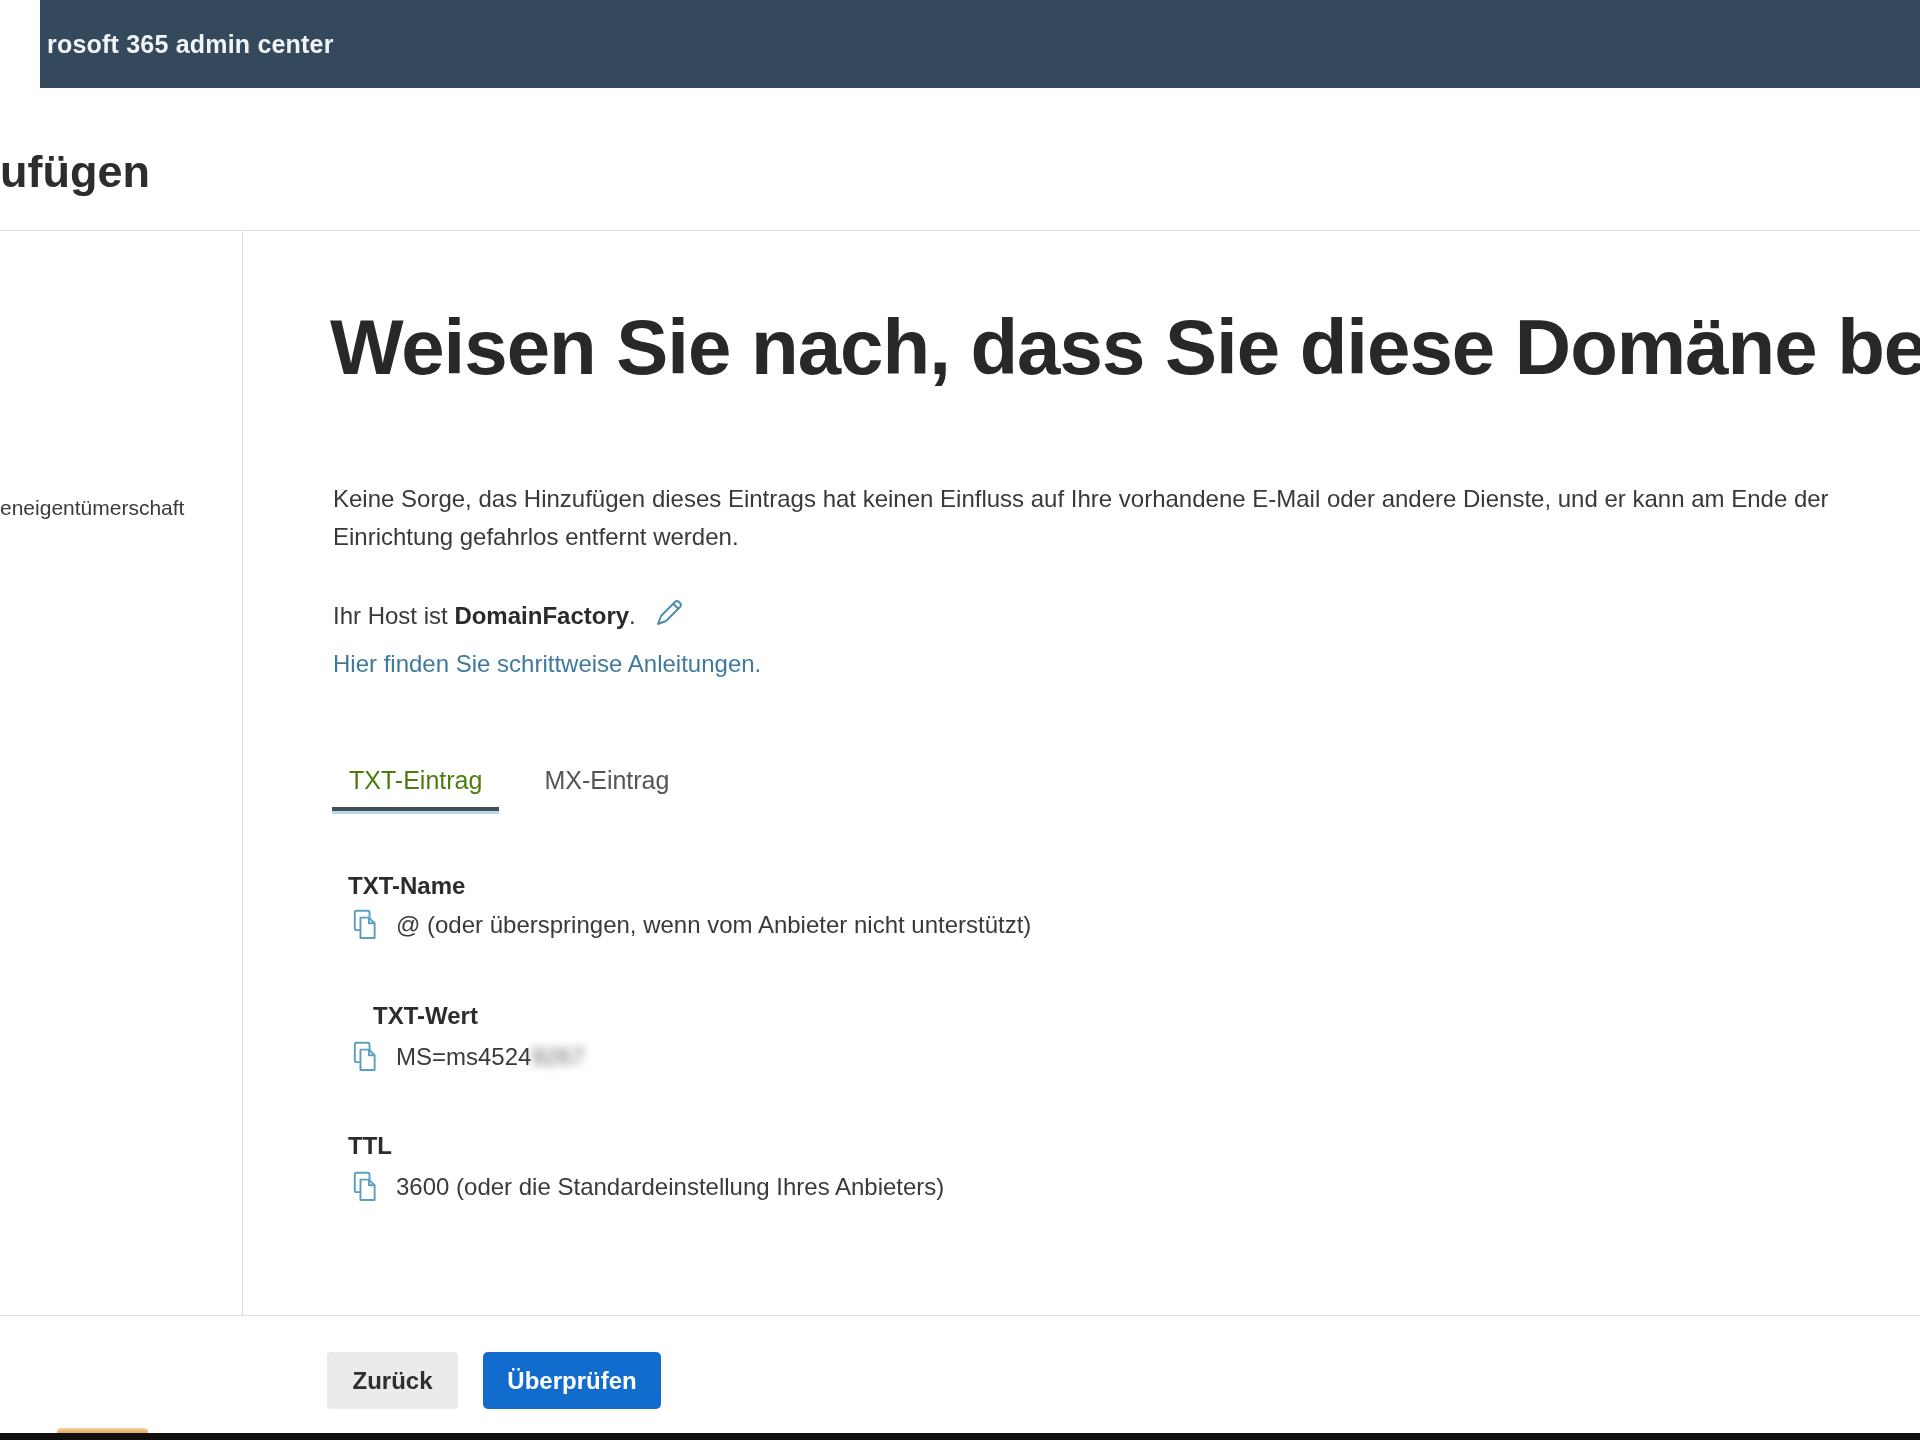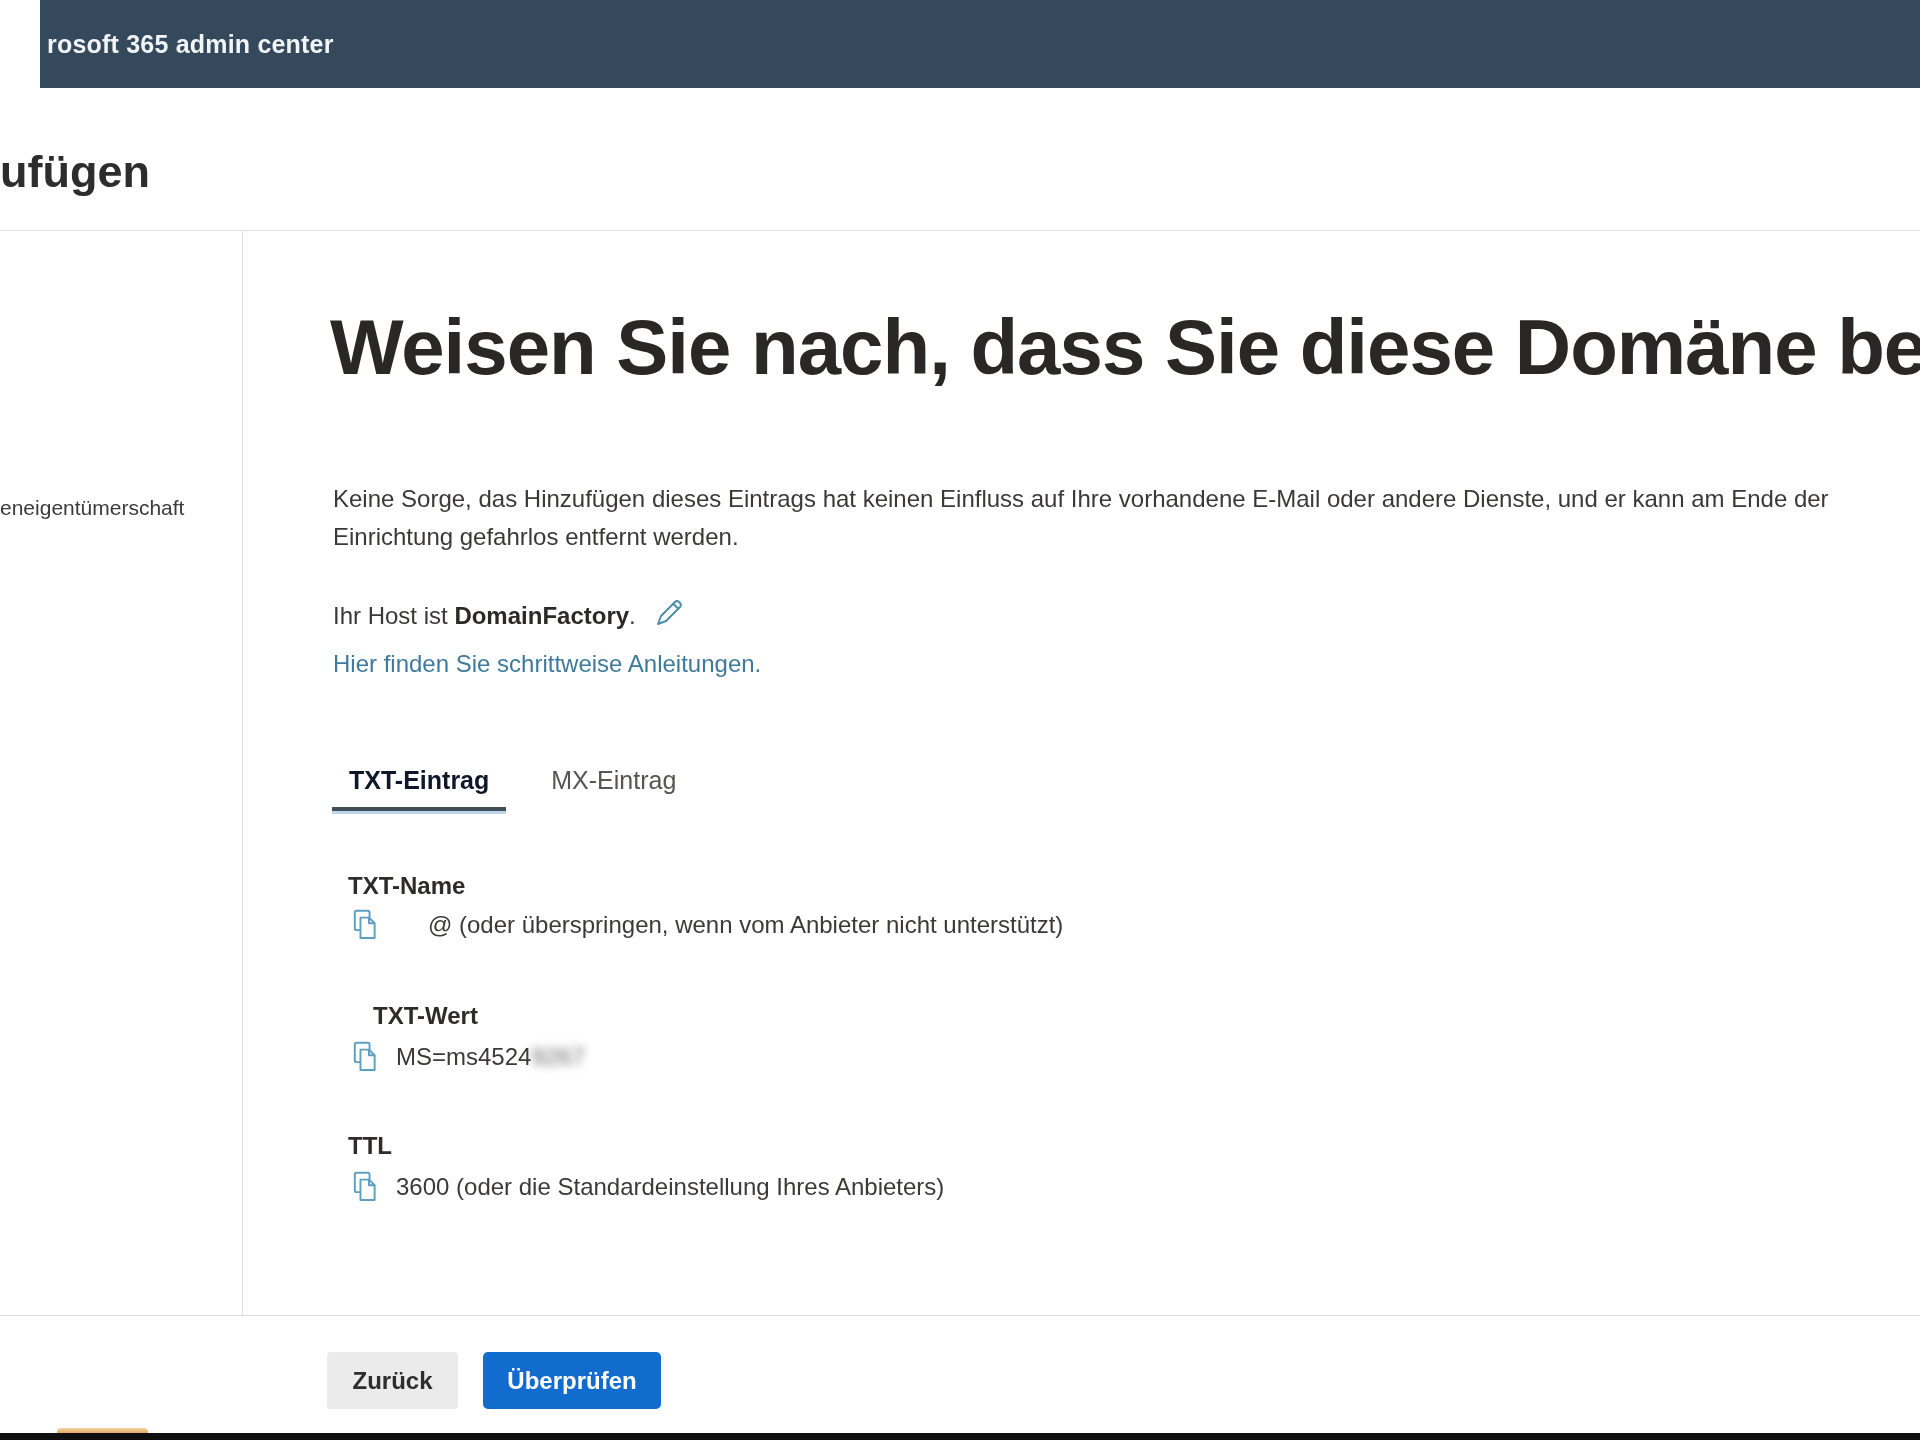--- a/index.html
+++ b/index.html
@@ -29,34 +29,34 @@
 
   .host-line { position:absolute; left:333px; top:602px; font-size:24px; color:#3a3938; display:flex; align-items:center; }
   .host-line b { font-weight:700; color:#2b2a29; }
   .pencil { width:30px; height:30px; margin-left:18px; margin-top:-6px; }
 
   .guide-link { position:absolute; left:333px; top:650px; font-size:24px; color:#3e7a9c; cursor:pointer; text-decoration:none; white-space:nowrap; }
 
   
   .tabs { position:absolute; left:330px; top:760px; display:flex; }
   .tab { font-size:25px; padding:6px 19px 16px; position:relative; cursor:pointer; white-space:nowrap; }
-  .tab.active { font-weight:700; color:#0f172a; }
+  .tab.active { font-weight:400; color:#4d7c0f; }
   .tab.active::after { content:""; position:absolute; left:2px; right:2px; bottom:0; height:4px; background:#414e58; }
   .tab.active::before { content:""; position:absolute; left:2px; right:2px; bottom:-3px; height:3px; background:#bcd8e8; }
   .tab.inactive { color:#565553; font-weight:400; margin-left:24px; }
 
   
   .record-label { position:absolute; left:348px; font-size:24px; font-weight:700; color:#2d2c2b; white-space:nowrap; }
   .record-row { position:absolute; left:350px; display:flex; align-items:center; }
   .copy-btn { width:30px; height:34px; margin-right:16px; background:none; border:none; cursor:pointer; padding:0; }
   .copy-btn svg { width:30px; height:34px; display:block; }
   .record-value { font-size:24px; color:#3b3a39; white-space:nowrap; }
   .blurred { filter:blur(4px); color:#6b6b6b; }
 
-  .lbl-1 { top:872px; } .row-1 { top:908px;gap:32px; }
+  .lbl-1 { top:872px; } .row-1 { top:908px; }
   .lbl-2 { top:1002px;margin-left:25px; } .row-2 { top:1040px; }
   .lbl-3 { top:1132px; } .row-3 { top:1170px; }
 
   
   .footer-divider { position:absolute; top:1315px; left:0; width:100%; height:1px; background:#dcdcdc; }
   .btn { position:absolute; top:1352px; height:57px; border:none; border-radius:4px; font-family:inherit;
          font-size:24px; cursor:pointer; }
   .btn-back { left:327px; width:131px; background:#ebebeb; color:#2e2e2e; font-weight:600; }
   .btn-verify { left:483px; width:178px; background:#116ccd; color:#ffffff; font-weight:700; border-radius:5px; }
 

